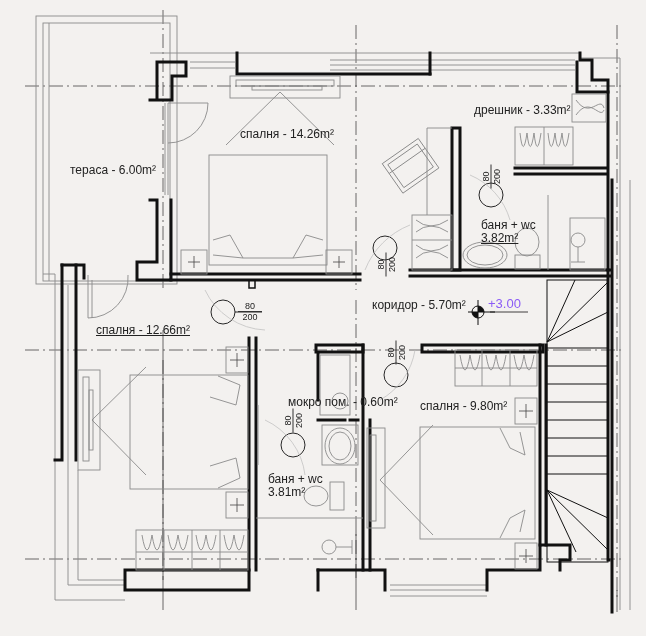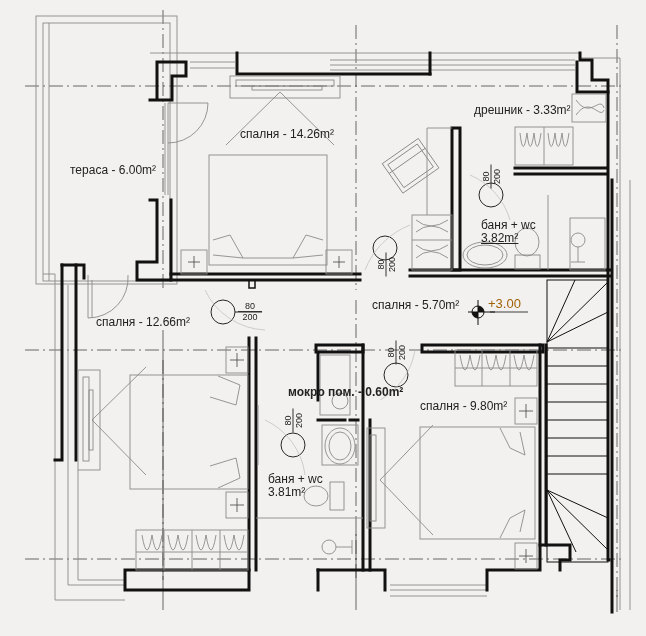--- a/index.html
+++ b/index.html
@@ -4,21 +4,21 @@
 <style>
   html, body { margin:0; padding:0; background:#f3f1ef; }
   body { width:646px; height:636px; overflow:hidden; position:relative;
          font-family:"Liberation Sans", "DejaVu Sans", sans-serif; }
   #plan { position:absolute; left:0; top:0; width:646px; height:636px; }
   .label { position:absolute; font-size:12px; color:#222; white-space:nowrap; line-height:12px; }
   .door-dim { position:absolute; font-size:9px; color:#222; line-height:10px; text-align:center; }
   .door-dim .num { display:block; border-bottom:1px solid #333; padding:0 1px; }
   .door-dim .den { display:block; }
   .door-dim.rot { transform:rotate(-90deg); transform-origin:center center; }
-  .level { position:absolute; font-size:13px; color:#a16207; }
+  .level { position:absolute; font-size:13px; color:#8b5cf6; }
 </style>
 </head>
 <body>
 
 <svg id="plan" viewBox="0 0 646 636" xmlns="http://www.w3.org/2000/svg">
   <rect x="0" y="0" width="646" height="636" fill="#f3f1ef"></rect>
 
   <g stroke="#444" stroke-width="0.8" fill="none" stroke-dasharray="14 4 2 4">
     <line x1="25" y1="86" x2="625" y2="86"></line>
     <line x1="25" y1="350" x2="625" y2="350"></line>
@@ -271,23 +271,23 @@
     <path d="M478,318 A6,6 0 0 1 472,312 L478,312 Z" fill="#111"></path>
     <line x1="490" y1="312" x2="528" y2="312" stroke="#111" stroke-width="0.8"></line>
   </g>
 </svg>
 
 <div class="label" style="left:70px;top:157px;margin-top:7px;">тераса - 6.00m²</div>
 <div class="label" style="left:240px;top:128px;">спалня - 14.26m²</div>
 <div class="label" style="left:474px;top:104px;">дрешник - 3.33m²</div>
 <div class="label" style="left:481px;top:219px;">баня + wc</div>
 <div class="label" style="left:481px;top:232px;text-decoration:underline;">3.82m²</div>
-<div class="label" style="left:372px;top:299px;">спалня - 5.70m²</div>
-<div class="label" style="left:96px;top:316px;">спалня - 12.66m²</div>
-<div class="label" style="left:288px;top:386px;font-weight:bold;">мокро пом. - 0.60m²</div>
+<div class="label" style="left:372px;top:299px;">коридор - 5.70m²</div>
+<div class="label" style="left:96px;top:324px;text-decoration:underline;">спалня - 12.66m²</div>
+<div class="label" style="left:288px;top:396px;">мокро пом. - 0.60m²</div>
 <div class="label" style="left:268px;top:473px;">баня + wc</div>
 <div class="label" style="left:268px;top:486px;">3.81m²</div>
 <div class="label" style="left:420px;top:400px;">спалня - 9.80m²</div>
 
 <div class="level" style="left:488px;top:296px;">+3.00</div>
 
 <div class="door-dim" style="left:238px;top:301px;width:24px;">
   <span class="num">80</span>
   <span class="den">200</span>
 </div>

